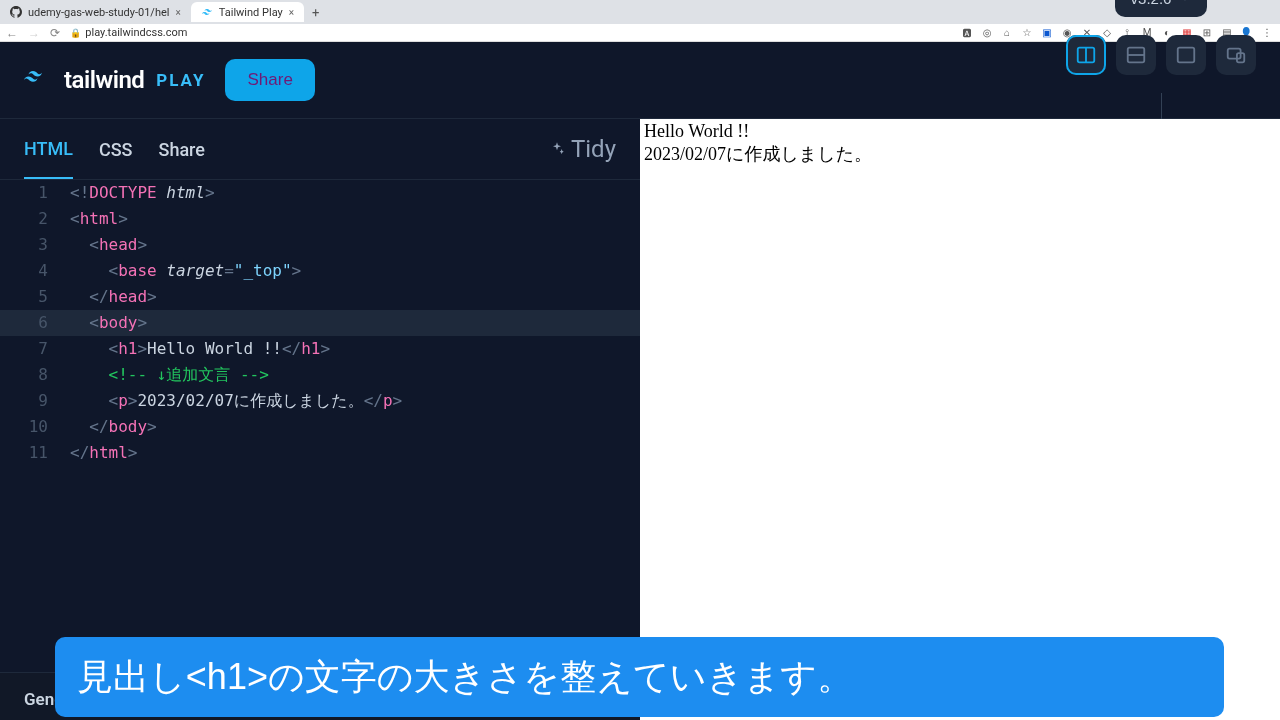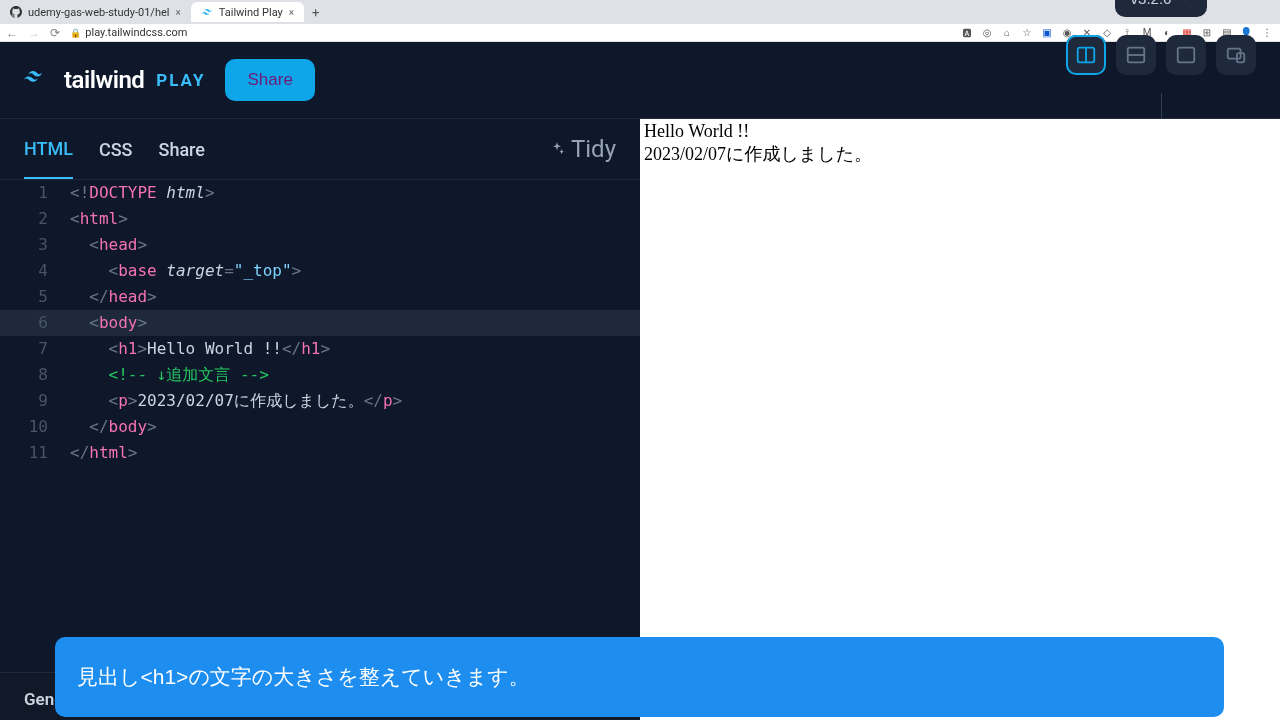--- a/index.html
+++ b/index.html
@@ -55,21 +55,21 @@
 .tok-text { color: #cbd5e1; }
 .tok-comment { color: #22c55e; }
 
 .gen-css { height: 52px; background: #111827; border-top: 1px solid #1e293b; display: flex; align-items: center; padding: 0 24px; color: #cbd5e1; font-size: 17px; font-weight: 600; cursor: pointer; }
 .gen-css .chev { margin-left: auto; color: #94a3b8; }
 
 .preview-pane { flex: 1; background: #fff; color: #000; padding: 2px 4px; font-size: 18px; font-family: serif; }
 .preview-pane h1 { font-size: 18px; font-weight: 400; }
 
 
-.caption { position: absolute; left: 55px; right: 56px; top: 518px; height: 80px; background: #1d8df0; border-radius: 10px; color: #fff; font-size: 21px; display: flex; align-items: center; padding: 0 22px; z-index: 50; font-family: -apple-system, "Hiragino Sans", sans-serif; }
+.caption { position: absolute; left: 55px; right: 56px; top: 518px; height: 80px; background: #1d8df0; border-radius: 10px; color: #fff; font-size: 36px; display: flex; align-items: center; padding: 0 22px; z-index: 50; font-family: -apple-system, "Hiragino Sans", sans-serif; }
 </style>
 </head>
 <body>
 
 <div class="browser-tabs">
   <div class="browser-tab">
     <span class="favicon">
       <svg viewBox="0 0 16 16" width="12" height="12" fill="#333">
           <path d="M8 0C3.58 0 0 3.58 0 8c0 3.54 2.29 6.53 5.47 7.59.4.07.55-.17.55-.38v-1.33c-2.23.48-2.7-1.07-2.7-1.07-.36-.93-.89-1.18-.89-1.18-.73-.5.05-.49.05-.49.8.06 1.23.83 1.23.83.72 1.23 1.88.87 2.34.67.07-.52.28-.87.51-1.07-1.78-.2-3.64-.89-3.64-3.95 0-.87.31-1.59.82-2.15-.08-.2-.36-1.02.08-2.12 0 0 .67-.21 2.2.82.64-.18 1.32-.27 2-.27.68 0 1.36.09 2 .27 1.53-1.04 2.2-.82 2.2-.82.44 1.1.16 1.92.08 2.12.51.56.82 1.27.82 2.15 0 3.07-1.87 3.75-3.65 3.95.29.25.54.73.54 1.48v2.19c0 .21.15.46.55.38C13.71 14.53 16 11.54 16 8c0-4.42-3.58-8-8-8z"></path>
         </svg>

